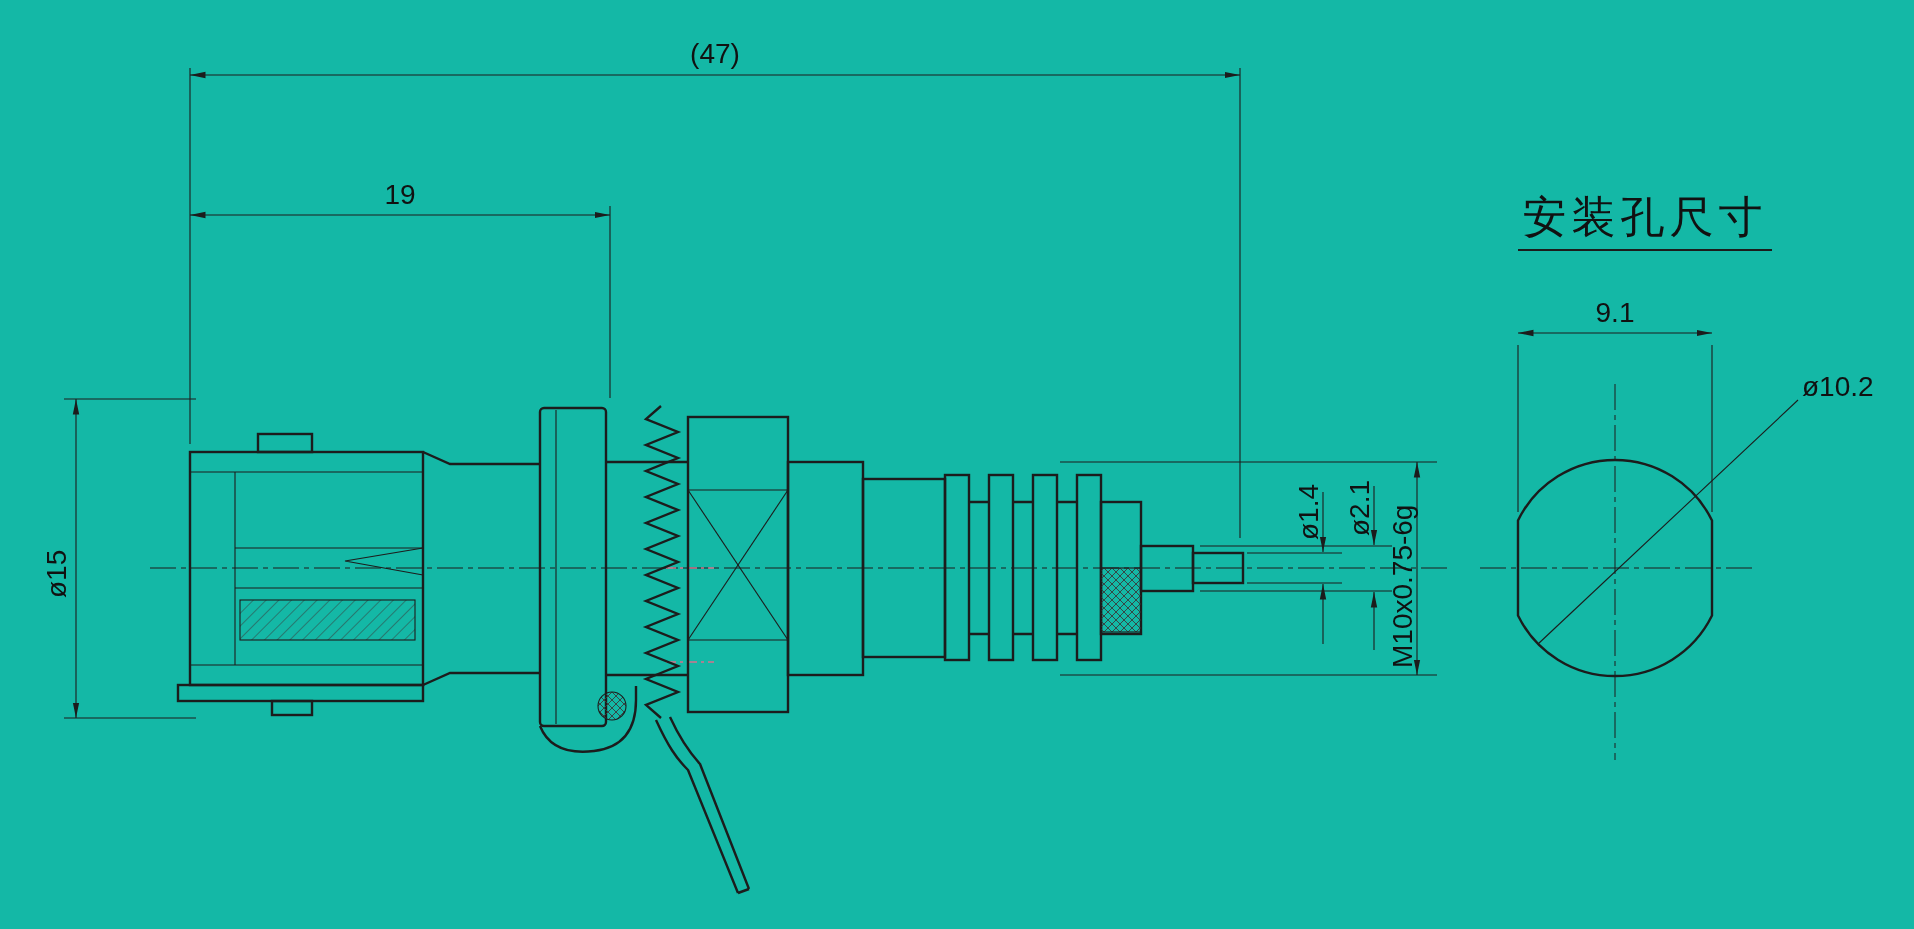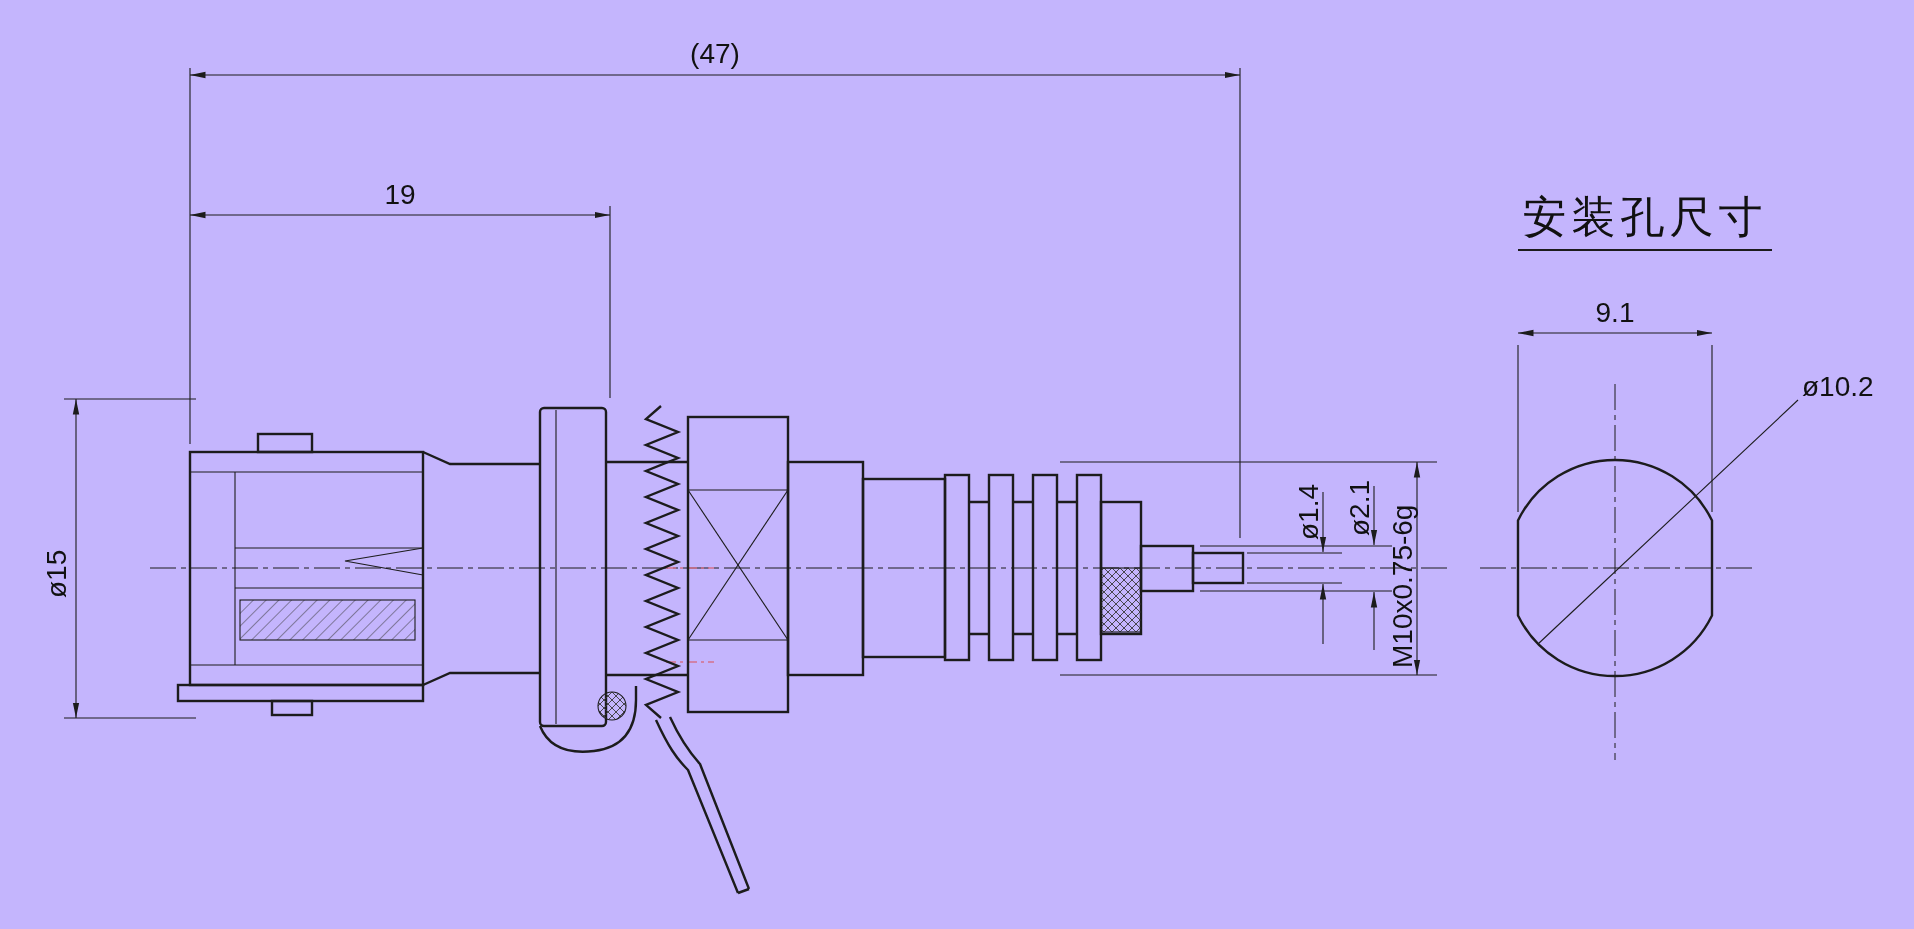--- a/index.html
+++ b/index.html
@@ -1,16 +1,16 @@
 <!DOCTYPE html>
 <html><head>
 <meta charset="utf-8">
 <style>
   html,body{margin:0;padding:0;background:#ffffff;}
-  .sheet{width:1914px;height:929px;background:#c4b5fd;position:relative;overflow:hidden;}
+  .sheet{width:1914px;height:929px;background:#14b8a6;position:relative;overflow:hidden;}
   svg{display:block;}
   .thick{stroke:#1c1c1c;stroke-width:2.4;fill:none;stroke-linejoin:miter;stroke-linecap:butt;}
   .thin{stroke:#1c1c1c;stroke-width:1.1;fill:none;}
   .dimline{stroke:#1c1c1c;stroke-width:1.1;fill:none;}
   .cl{stroke:#1c1c1c;stroke-width:1;fill:none;stroke-dasharray:26 5 5 5;}
   .clred{stroke:#d4728c;stroke-width:1.4;fill:none;stroke-dasharray:10 4 3 4;}
   .dimtext{font-family:"Liberation Sans","DejaVu Sans",sans-serif;font-size:28px;fill:#111;}
   .cntitle{font-family:"Liberation Serif","DejaVu Serif",serif;font-size:44px;fill:#111;letter-spacing:5px;}
   .hfill{fill:url(#hatch);}
   .xfill{fill:url(#xhatch);}

